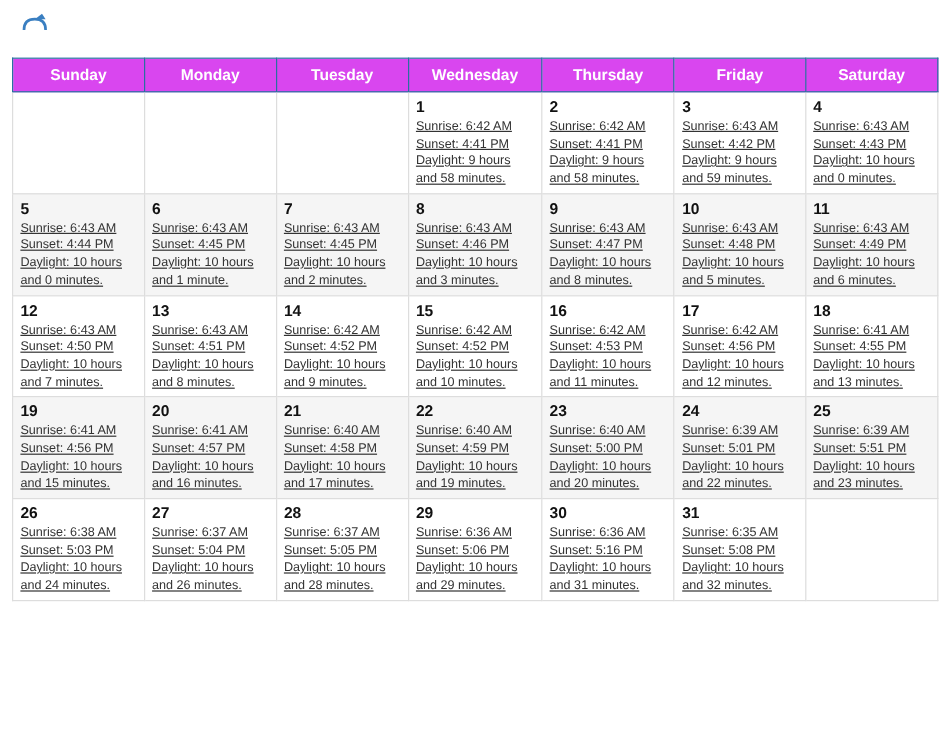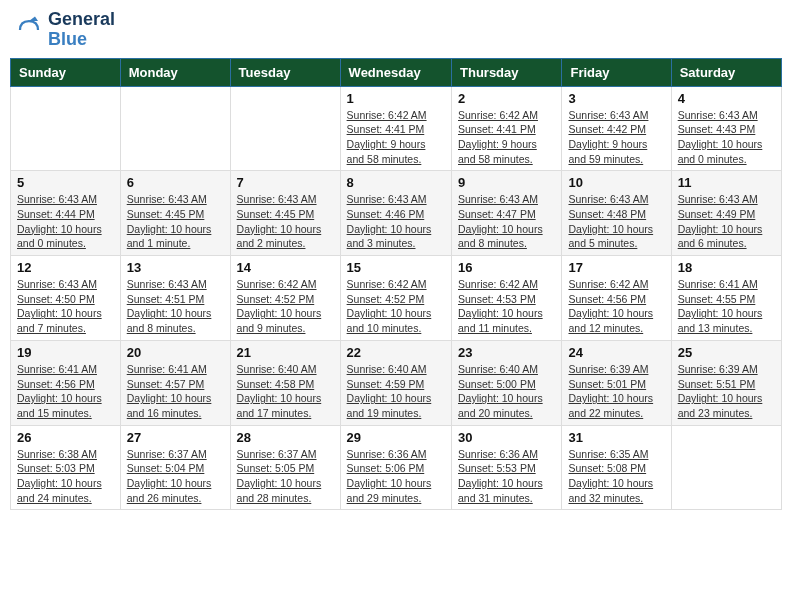--- a/index.html
+++ b/index.html
@@ -43,25 +43,25 @@
     .location {
       font-size: 15px;
       color: #555;
     }
     .calendar {
       width: 100%;
       border-collapse: collapse;
       border: 1px solid #ccc;
     }
     .calendar th {
-      background-color: #14532d;
+      background-color: #d946ef;
       color: #fff;
       font-size: 13px;
       font-weight: bold;
-      text-align: left;
+      text-align: center;
       padding: 6px 8px;
       border: 1px solid #2a6fa0;
     }
     .calendar td {
       vertical-align: top;
       padding: 4px 6px;
       border: 1px solid #ddd;
       width: 113px;
       min-height: 90px;
       font-size: 10.5px;
@@ -88,24 +88,20 @@
 </head>
 <body>
 
 <div class="header">
   <div class="logo">
     <svg class="logo-icon" viewBox="0 0 40 40">
       <rect x="0" y="0" width="40" height="40" fill="none"></rect>
       <path d="M8 20 Q8 8 20 8 Q32 8 32 20" stroke="#3a7fc1" stroke-width="3" fill="none"></path>
       <path d="M20 8 L28 2 L32 8" fill="#3a7fc1"></path>
     </svg>
-    <div class="logo-text">
-      <div>General</div>
-      <div style="color:#3a7fc1">Blue</div>
-    </div>
   </div>
   <div class="title-block">
     <div class="month-title"></div>
     <div class="location"></div>
   </div>
 </div>
 
 <table class="calendar">
   <thead>
     <tr>
@@ -242,21 +238,21 @@
         <td>
           <div class="day-num">28</div>
           <div class="cell-content"><span>Sunrise: 6:37 AM</span><br><span>Sunset: 5:05 PM</span><br><span>Daylight: 10 hours</span><br><span>and 28 minutes.</span></div>
         </td>
         <td>
           <div class="day-num">29</div>
           <div class="cell-content"><span>Sunrise: 6:36 AM</span><br><span>Sunset: 5:06 PM</span><br><span>Daylight: 10 hours</span><br><span>and 29 minutes.</span></div>
         </td>
         <td>
           <div class="day-num">30</div>
-          <div class="cell-content"><span>Sunrise: 6:36 AM</span><br><span>Sunset: 5:53 PM</span><br><span>Daylight: 10 hours</span><br><span>and 31 minutes.</span></div>
+          <div class="cell-content"><span>Sunrise: 6:36 AM</span><br><span>Sunset: 5:16 PM</span><br><span>Daylight: 10 hours</span><br><span>and 31 minutes.</span></div>
         </td>
         <td>
           <div class="day-num">31</div>
           <div class="cell-content"><span>Sunrise: 6:35 AM</span><br><span>Sunset: 5:08 PM</span><br><span>Daylight: 10 hours</span><br><span>and 32 minutes.</span></div>
         </td>
         <td class="empty-cell"></td>
       </tr>
     </tbody>
 </table>
 

